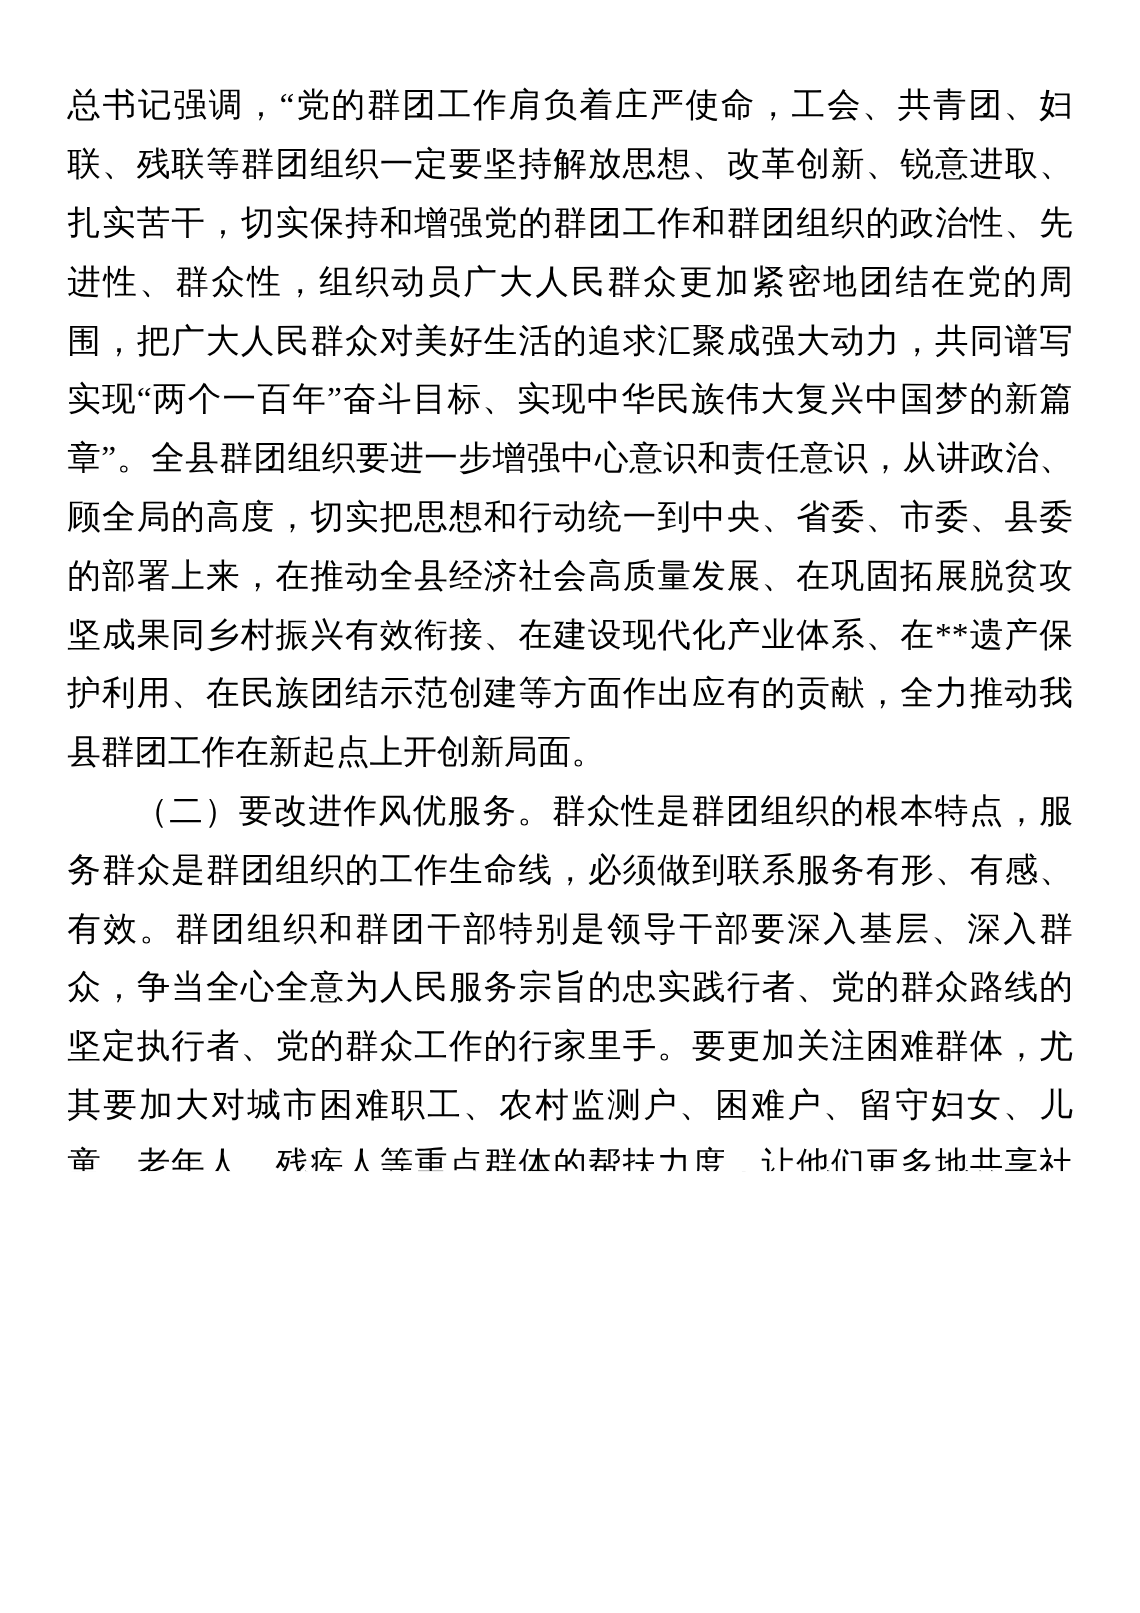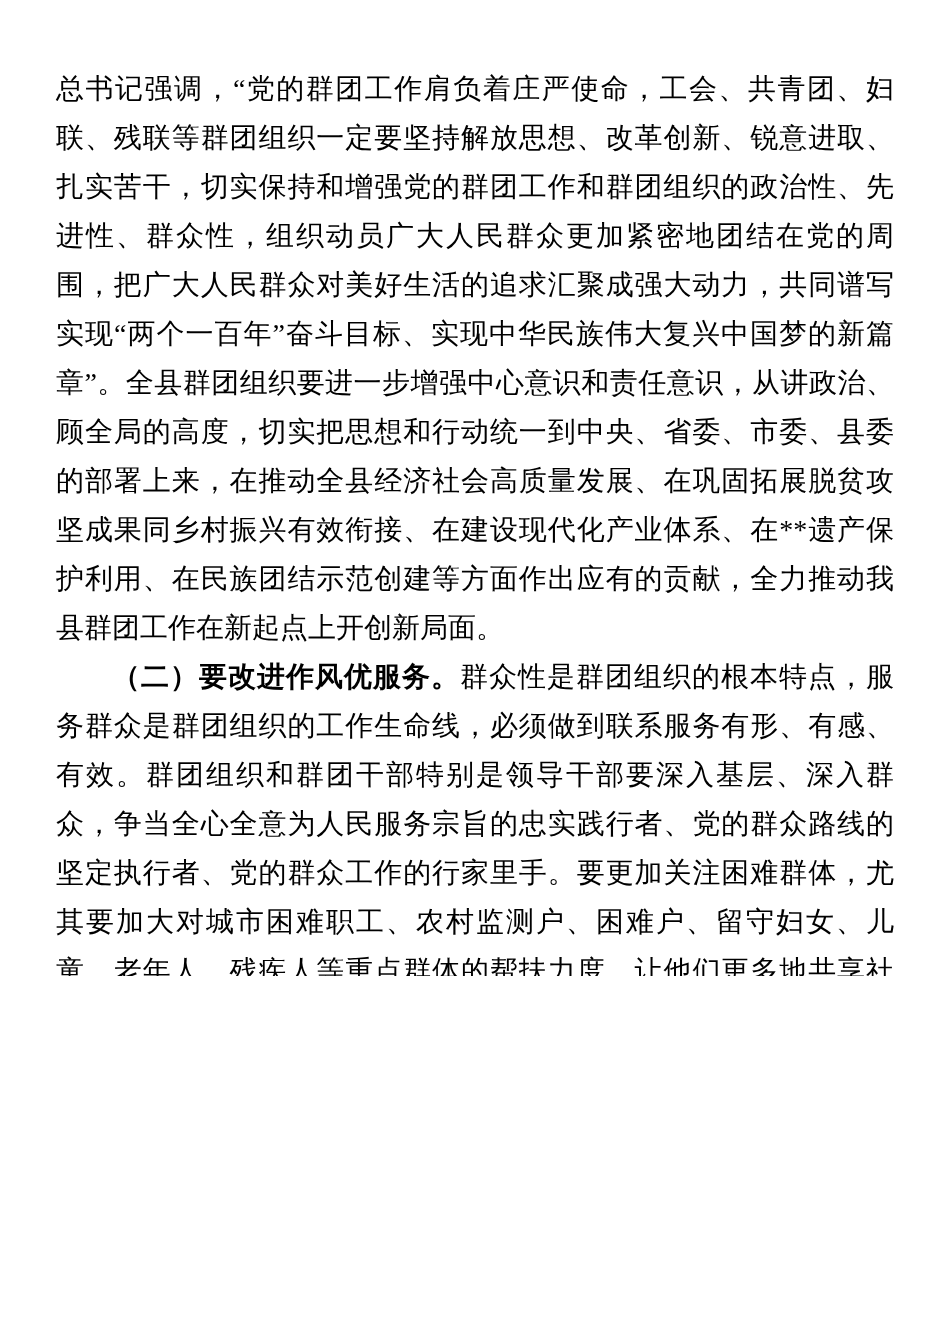--- a/index.html
+++ b/index.html
@@ -26,21 +26,21 @@
     text-align: justify;
   }
   .para {
     margin: 0;
     padding: 0;
   }
   .para.indent {
     text-indent: 2em;
   }
   .para strong {
-    font-weight: 700;
+    font-weight: 400;
   }
 </style>
 </head>
 <body>
 
 <div class="page">
   <div class="doc-body" id="docBody">
       <p class="para"><span>总书记强调，“党的群团工作肩负着庄严使命，工会、共青团、妇联、残联等群团组织一定要坚持解放思想、改革创新、锐意进取、扎实苦干，切实保持和增强党的群团工作和群团组织的政治性、先进性、群众性，组织动员广大人民群众更加紧密地团结在党的周围，把广大人民群众对美好生活的追求汇聚成强大动力，共同谱写实现“两个一百年”奋斗目标、实现中华民族伟大复兴中国梦的新篇章”。全县群团组织要进一步增强中心意识和责任意识，从讲政治、顾全局的高度，切实把思想和行动统一到中央、省委、市委、县委的部署上来，在推动全县经济社会高质量发展、在巩固拓展脱贫攻坚成果同乡村振兴有效衔接、在建设现代化产业体系、在**遗产保护利用、在民族团结示范创建等方面作出应有的贡献，全力推动我县群团工作在新起点上开创新局面。</span></p>
       <p class="para indent"><strong>（二）要改进作风优服务。</strong><span>群众性是群团组织的根本特点，服务群众是群团组织的工作生命线，必须做到联系服务有形、有感、有效。群团组织和群团干部特别是领导干部要深入基层、深入群众，争当全心全意为人民服务宗旨的忠实践行者、党的群众路线的坚定执行者、党的群众工作的行家里手。要更加关注困难群体，尤其要加大对城市困难职工、农村监测户、困难户、留守妇女、儿童、老年人、残疾人等重点群体的帮扶力度，让他们更多地共享社会发展成果。县总工会要持续关注低收入职工家庭，巩固解困脱困成果，组织开展困难职工解困脱困“回头看”，及时帮助符合条件的困难职工纳入帮扶范围；围绕重大项目、重点产业发展，深入开展职工（农民工）技能提升培训，不断拓宽联系服务群众渠道；团县委要持续优化“青年之家”“童心港湾”阵地建设，深入开展“保护母亲河”“一老一小”“乡村振兴”等主题志愿服务活动，深化乡村振兴青春建功行动，实施青年农村电商培训、高素质青年农民等培训，不断提升共青团</span></p>
     </div>

